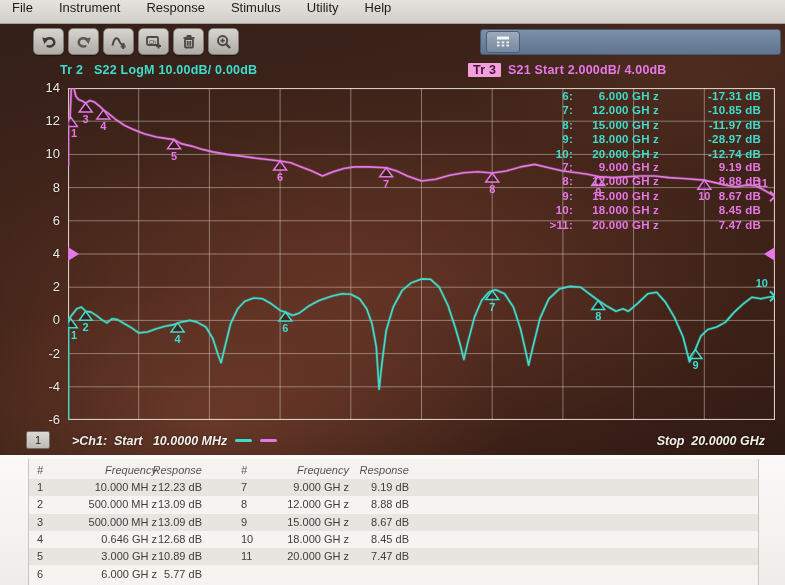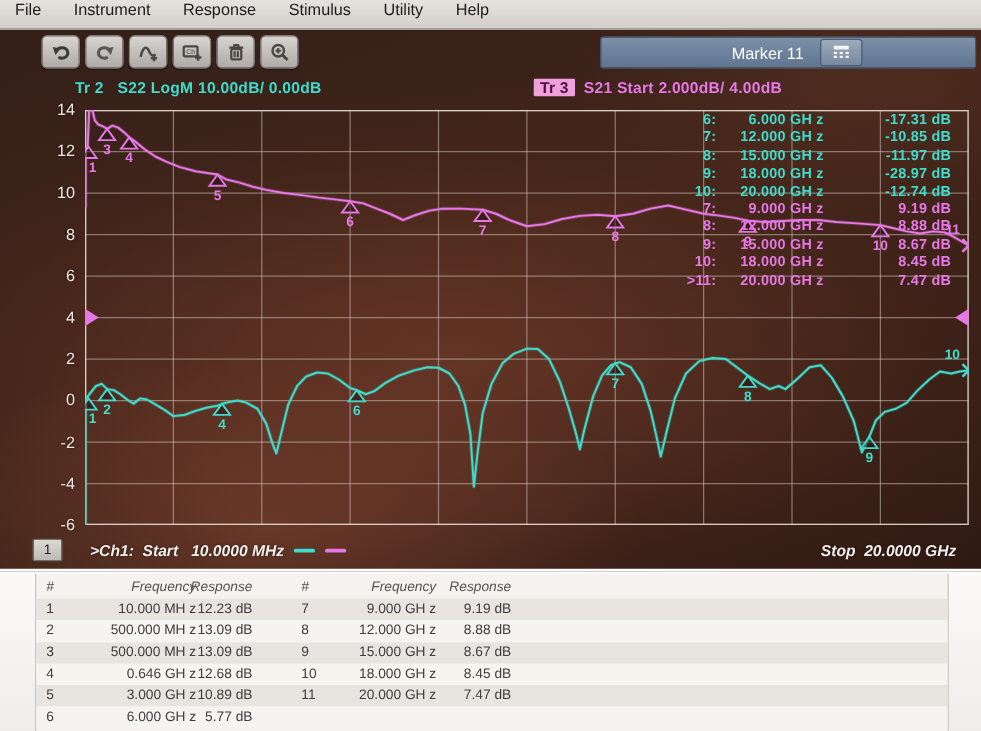--- a/index.html
+++ b/index.html
@@ -139,42 +139,41 @@
           <line x1="11" y1="11" x2="15" y2="15" stroke="#4a4846" stroke-width="2.4"></line>
           <g stroke="#4a4846" stroke-width="1.6">
             <line x1="7.6" y1="5.4" x2="7.6" y2="9.8"></line>
             <line x1="5.4" y1="7.6" x2="9.8" y2="7.6"></line>
           </g>
         </svg>
       </button>
     </div>
 
   <div class="marker-panel">
-    <span class="marker-label">Marker 11</span>
     <span class="keypad-btn">
       <svg width="16" height="14" viewBox="0 0 16 14">
         <rect x="2" y="1.5" width="12" height="3" rx="0.5" fill="#f2f5f8"></rect>
         <g fill="#f2f5f8">
           <rect x="2" y="6.5" width="2.6" height="1.8"></rect>
             <rect x="6.7" y="6.5" width="2.6" height="1.8"></rect>
             <rect x="11.4" y="6.5" width="2.6" height="1.8"></rect>
           <rect x="2" y="9.6" width="2.6" height="1.8"></rect>
             <rect x="6.7" y="9.6" width="2.6" height="1.8"></rect>
             <rect x="11.4" y="9.6" width="2.6" height="1.8"></rect>
         </g>
       </svg>
     </span>
   </div>
 
   <div class="tr2-header" style="color: rgb(63, 220, 203);">
     <span>Tr 2</span>&nbsp;&nbsp;
     <span>S22 LogM 10.00dB/ 0.00dB</span>
   </div>
   <div class="tr3-header" style="color: rgb(230, 120, 230);">
-    <span class="tr3-box" style="background: rgb(242, 160, 220); color: rgb(74, 16, 64);">Tr 3</span>
+    <span class="tr3-box" style="background: rgb(242, 160, 220); color: rgb(74, 16, 64); margin-left: 41px;">Tr 3</span>
     <span>S21 Start 2.000dB/ 4.00dB</span>
   </div>
 
   <div id="ylabels">
       <div class="ylab" style="left: 2px; top: 80px;">14</div>
       <div class="ylab" style="left: 2px; top: 113.2px;">12</div>
       <div class="ylab" style="left: 2px; top: 146.4px;">10</div>
       <div class="ylab" style="left: 2px; top: 179.6px;">8</div>
       <div class="ylab" style="left: 2px; top: 212.8px;">6</div>
       <div class="ylab" style="left: 2px; top: 246px;">4</div>

